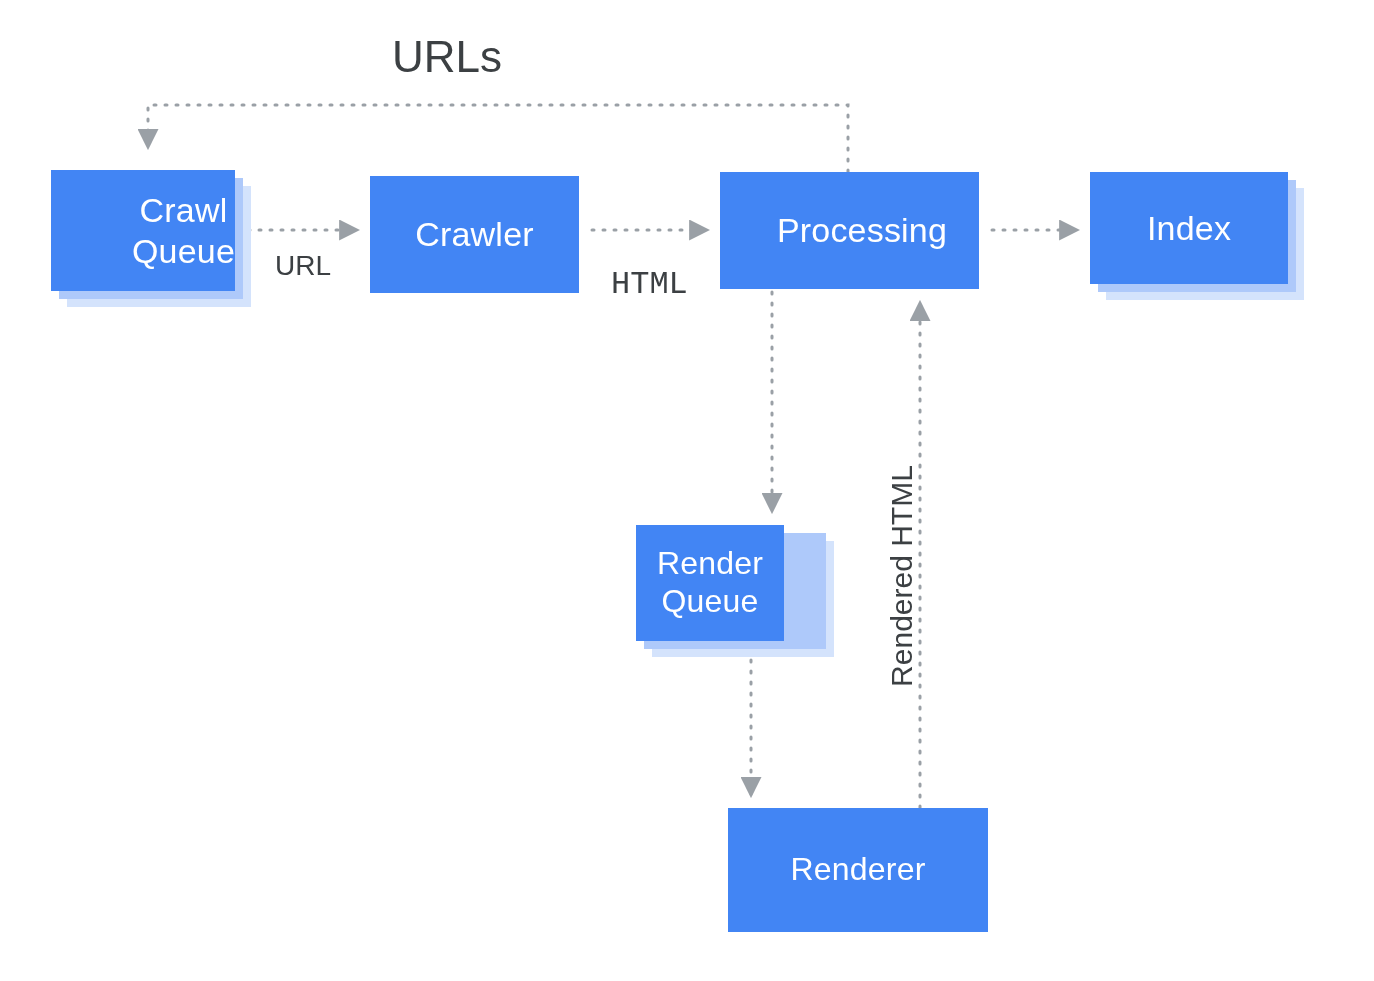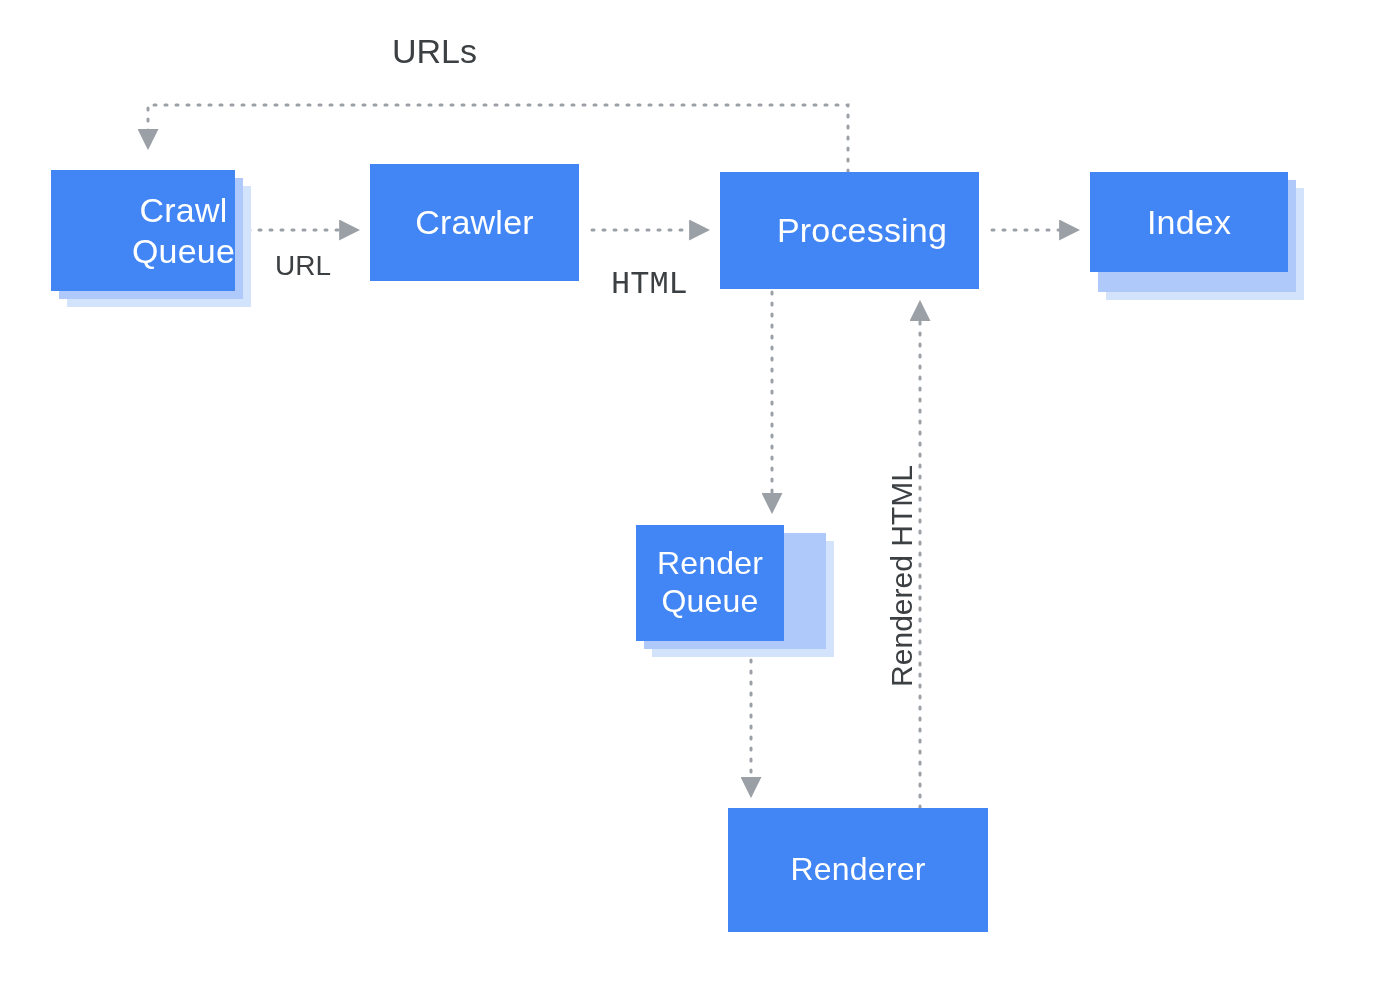--- a/index.html
+++ b/index.html
@@ -100,48 +100,48 @@
 
   <div class="stack-back" style="left:67px; top:186px; width:184px; height:121px;"></div>
   <div class="stack-mid" style="left:59px; top:178px; width:184px; height:121px;"></div>
   <div class="node" style="left:51px; top:170px; width:184px; height:121px; font-size:34px;justify-content:flex-end;">
     <span>
       <span>Crawl</span><br>
       <span>Queue</span>
     </span>
   </div>
 
-  <div class="node" style="left:370px; top:164px; width:209px; height:117px; font-size:34px;">
+  <div class="node" style="left:370px; top:176px; width:209px; height:117px; font-size:34px;">
     <span>Crawler</span>
   </div>
 
   <div class="node" style="left:720px; top:172px; width:259px; height:117px; font-size:34px;padding-left:25px;">
     <span>Processing</span>
   </div>
 
   <div class="stack-back" style="left:1106px; top:188px; width:198px; height:112px;"></div>
   <div class="stack-mid" style="left:1098px; top:180px; width:198px; height:112px;"></div>
-  <div class="node" style="left:1090px; top:172px; width:198px; height:100px; font-size:34px;">
+  <div class="node" style="left:1090px; top:172px; width:198px; height:112px; font-size:34px;">
     <span>Index</span>
   </div>
 
   <div class="stack-back" style="left:652px; top:541px; width:182px; height:116px;"></div>
   <div class="stack-mid" style="left:644px; top:533px; width:182px; height:116px;"></div>
   <div class="node" style="left:636px; top:525px; width:148px; height:116px; font-size:32px;">
     <span>
       <span>Render</span><br>
       <span>Queue</span>
     </span>
   </div>
 
   <div class="node" style="left:728px; top:808px; width:260px; height:124px; font-size:32px;">
     <span>Renderer</span>
   </div>
 
-  <div class="edge-label" style="left:392px; top:32px; font-size:34px;">URLs</div>
+  <div class="edge-label" style="left:392px; top:32px; font-size:44px;">URLs</div>
 
   <div class="edge-label" style="left:275px; top:250px; font-size:28px;">URL</div>
 
   <div class="edge-label" style="left:611px; top:266px; font-size:32px;font-family:Liberation Mono, monospace;">HTML</div>
 
   <div class="edge-label rot-label" style="left:772px; top:559px; width:260px; text-align:center; font-size:30px;">Rendered HTML</div>
 
 </div>
 
 </body></html>

